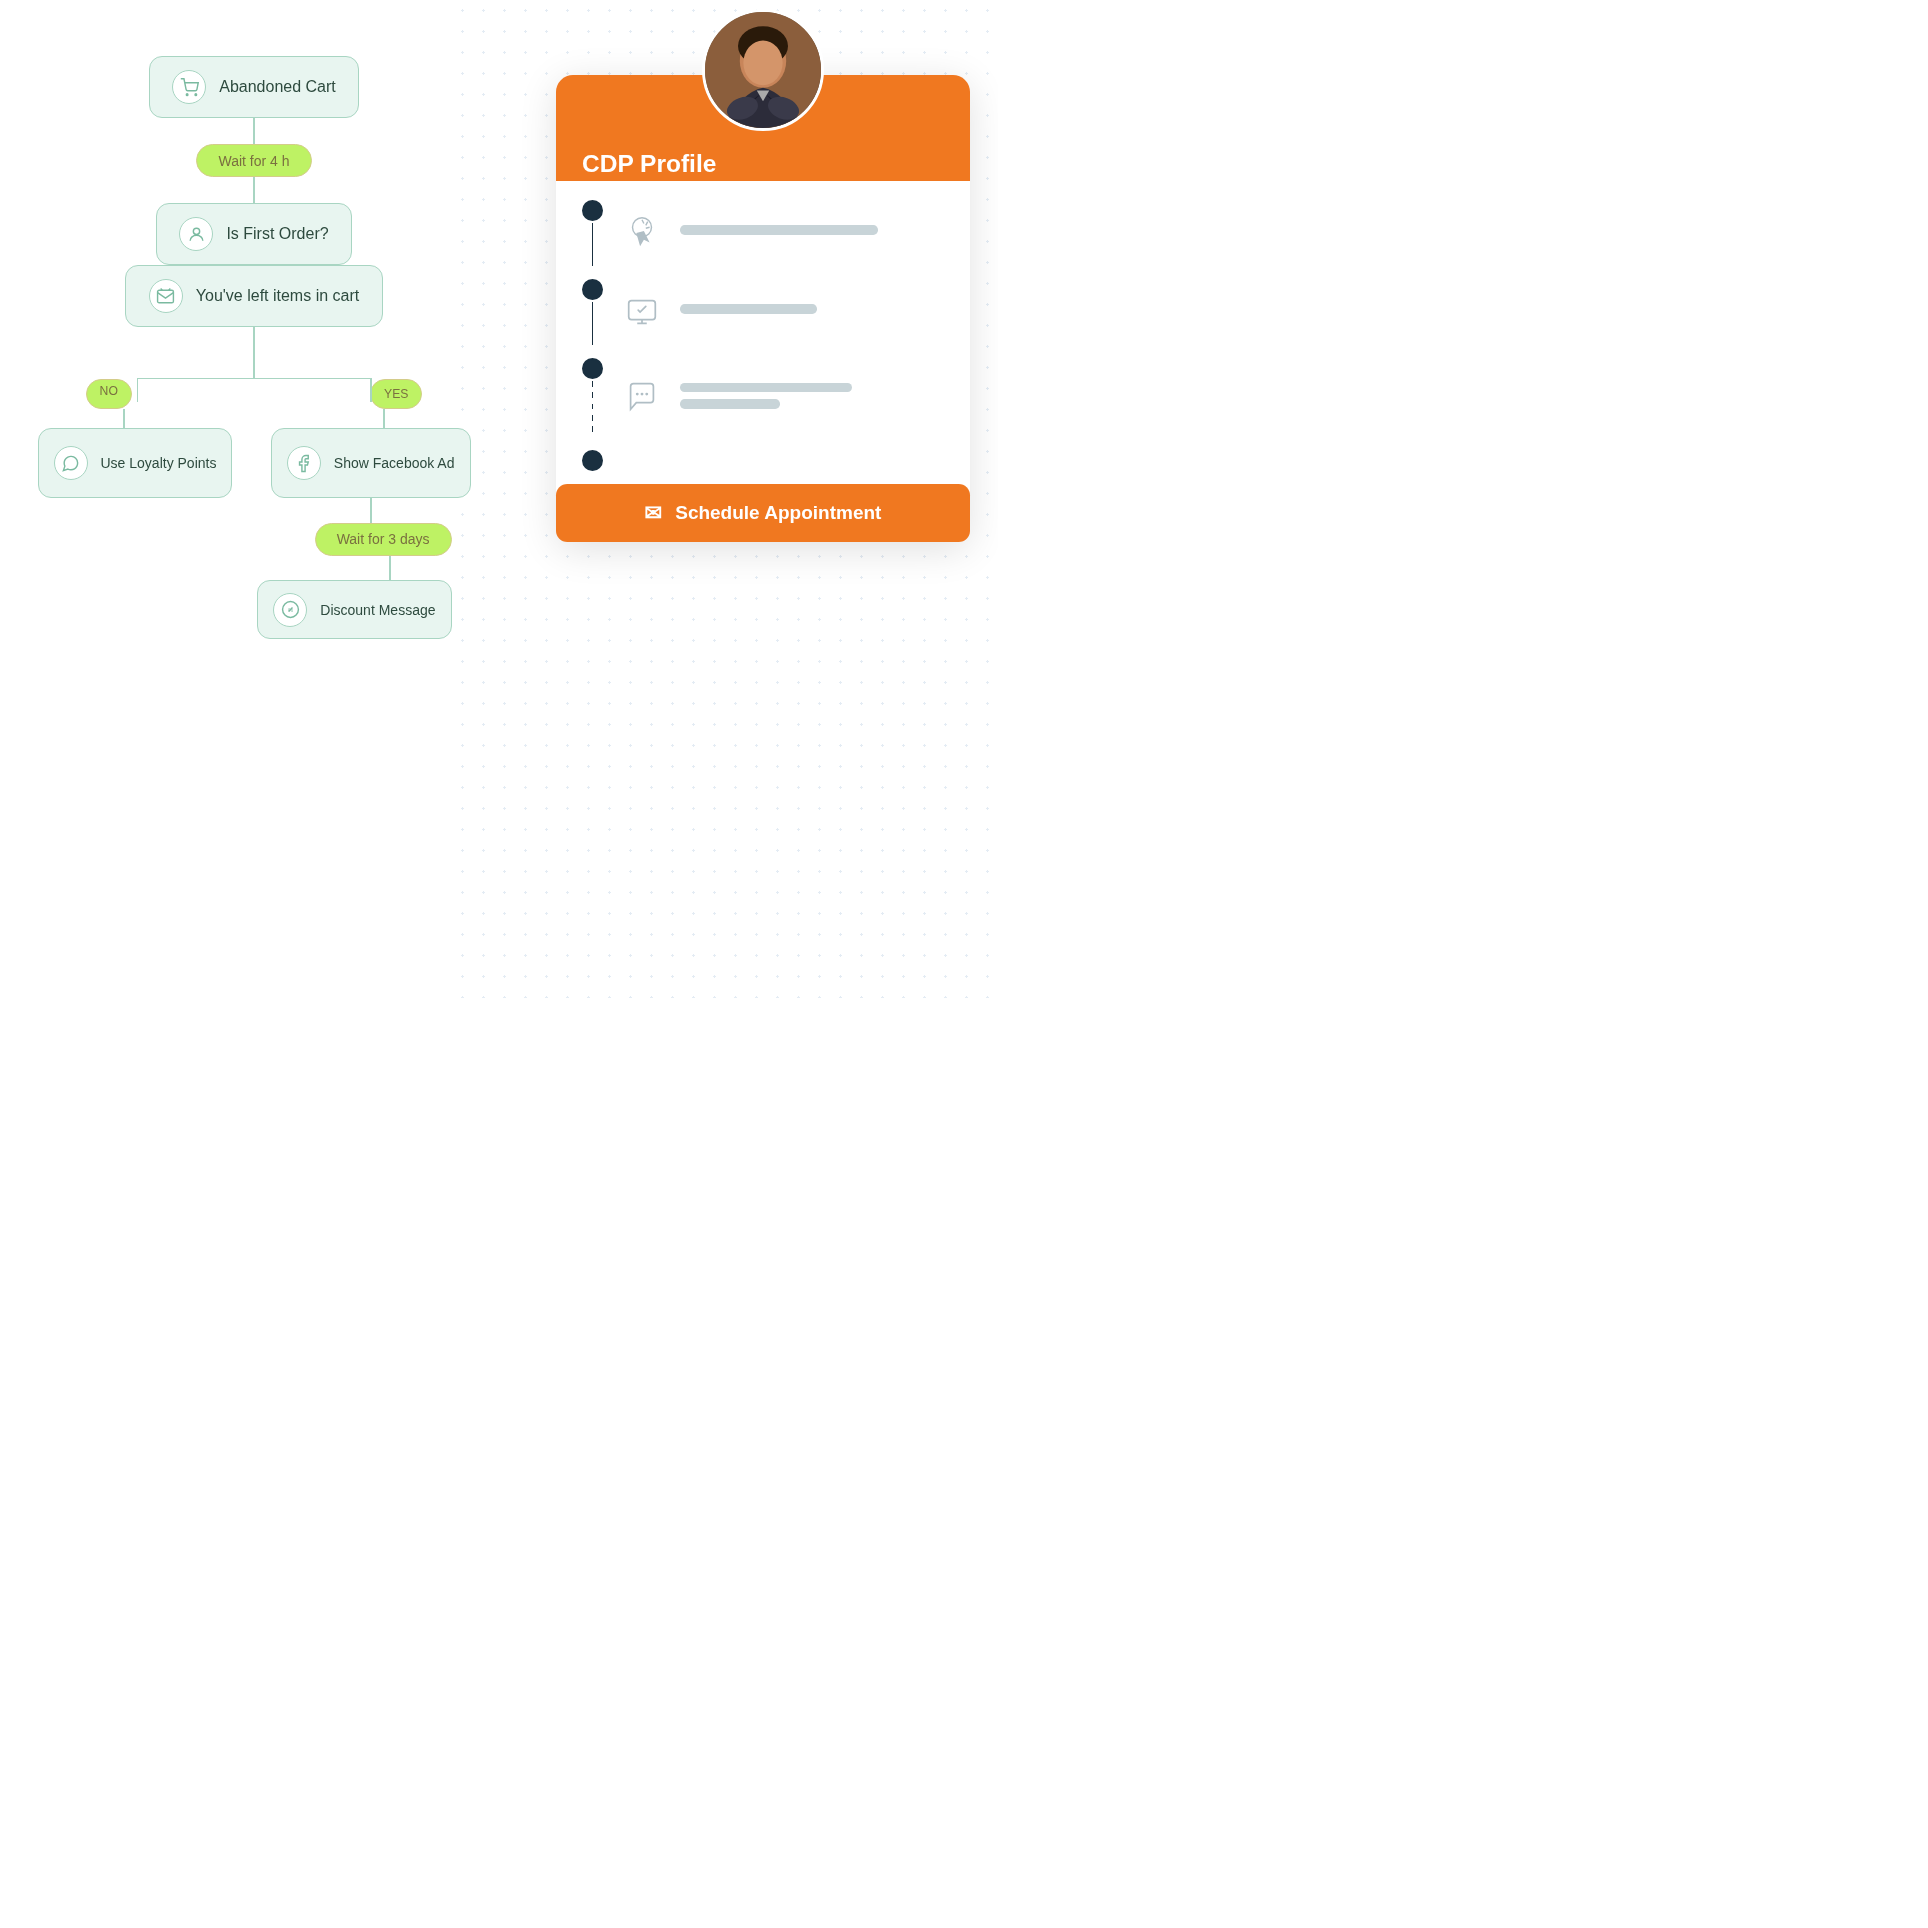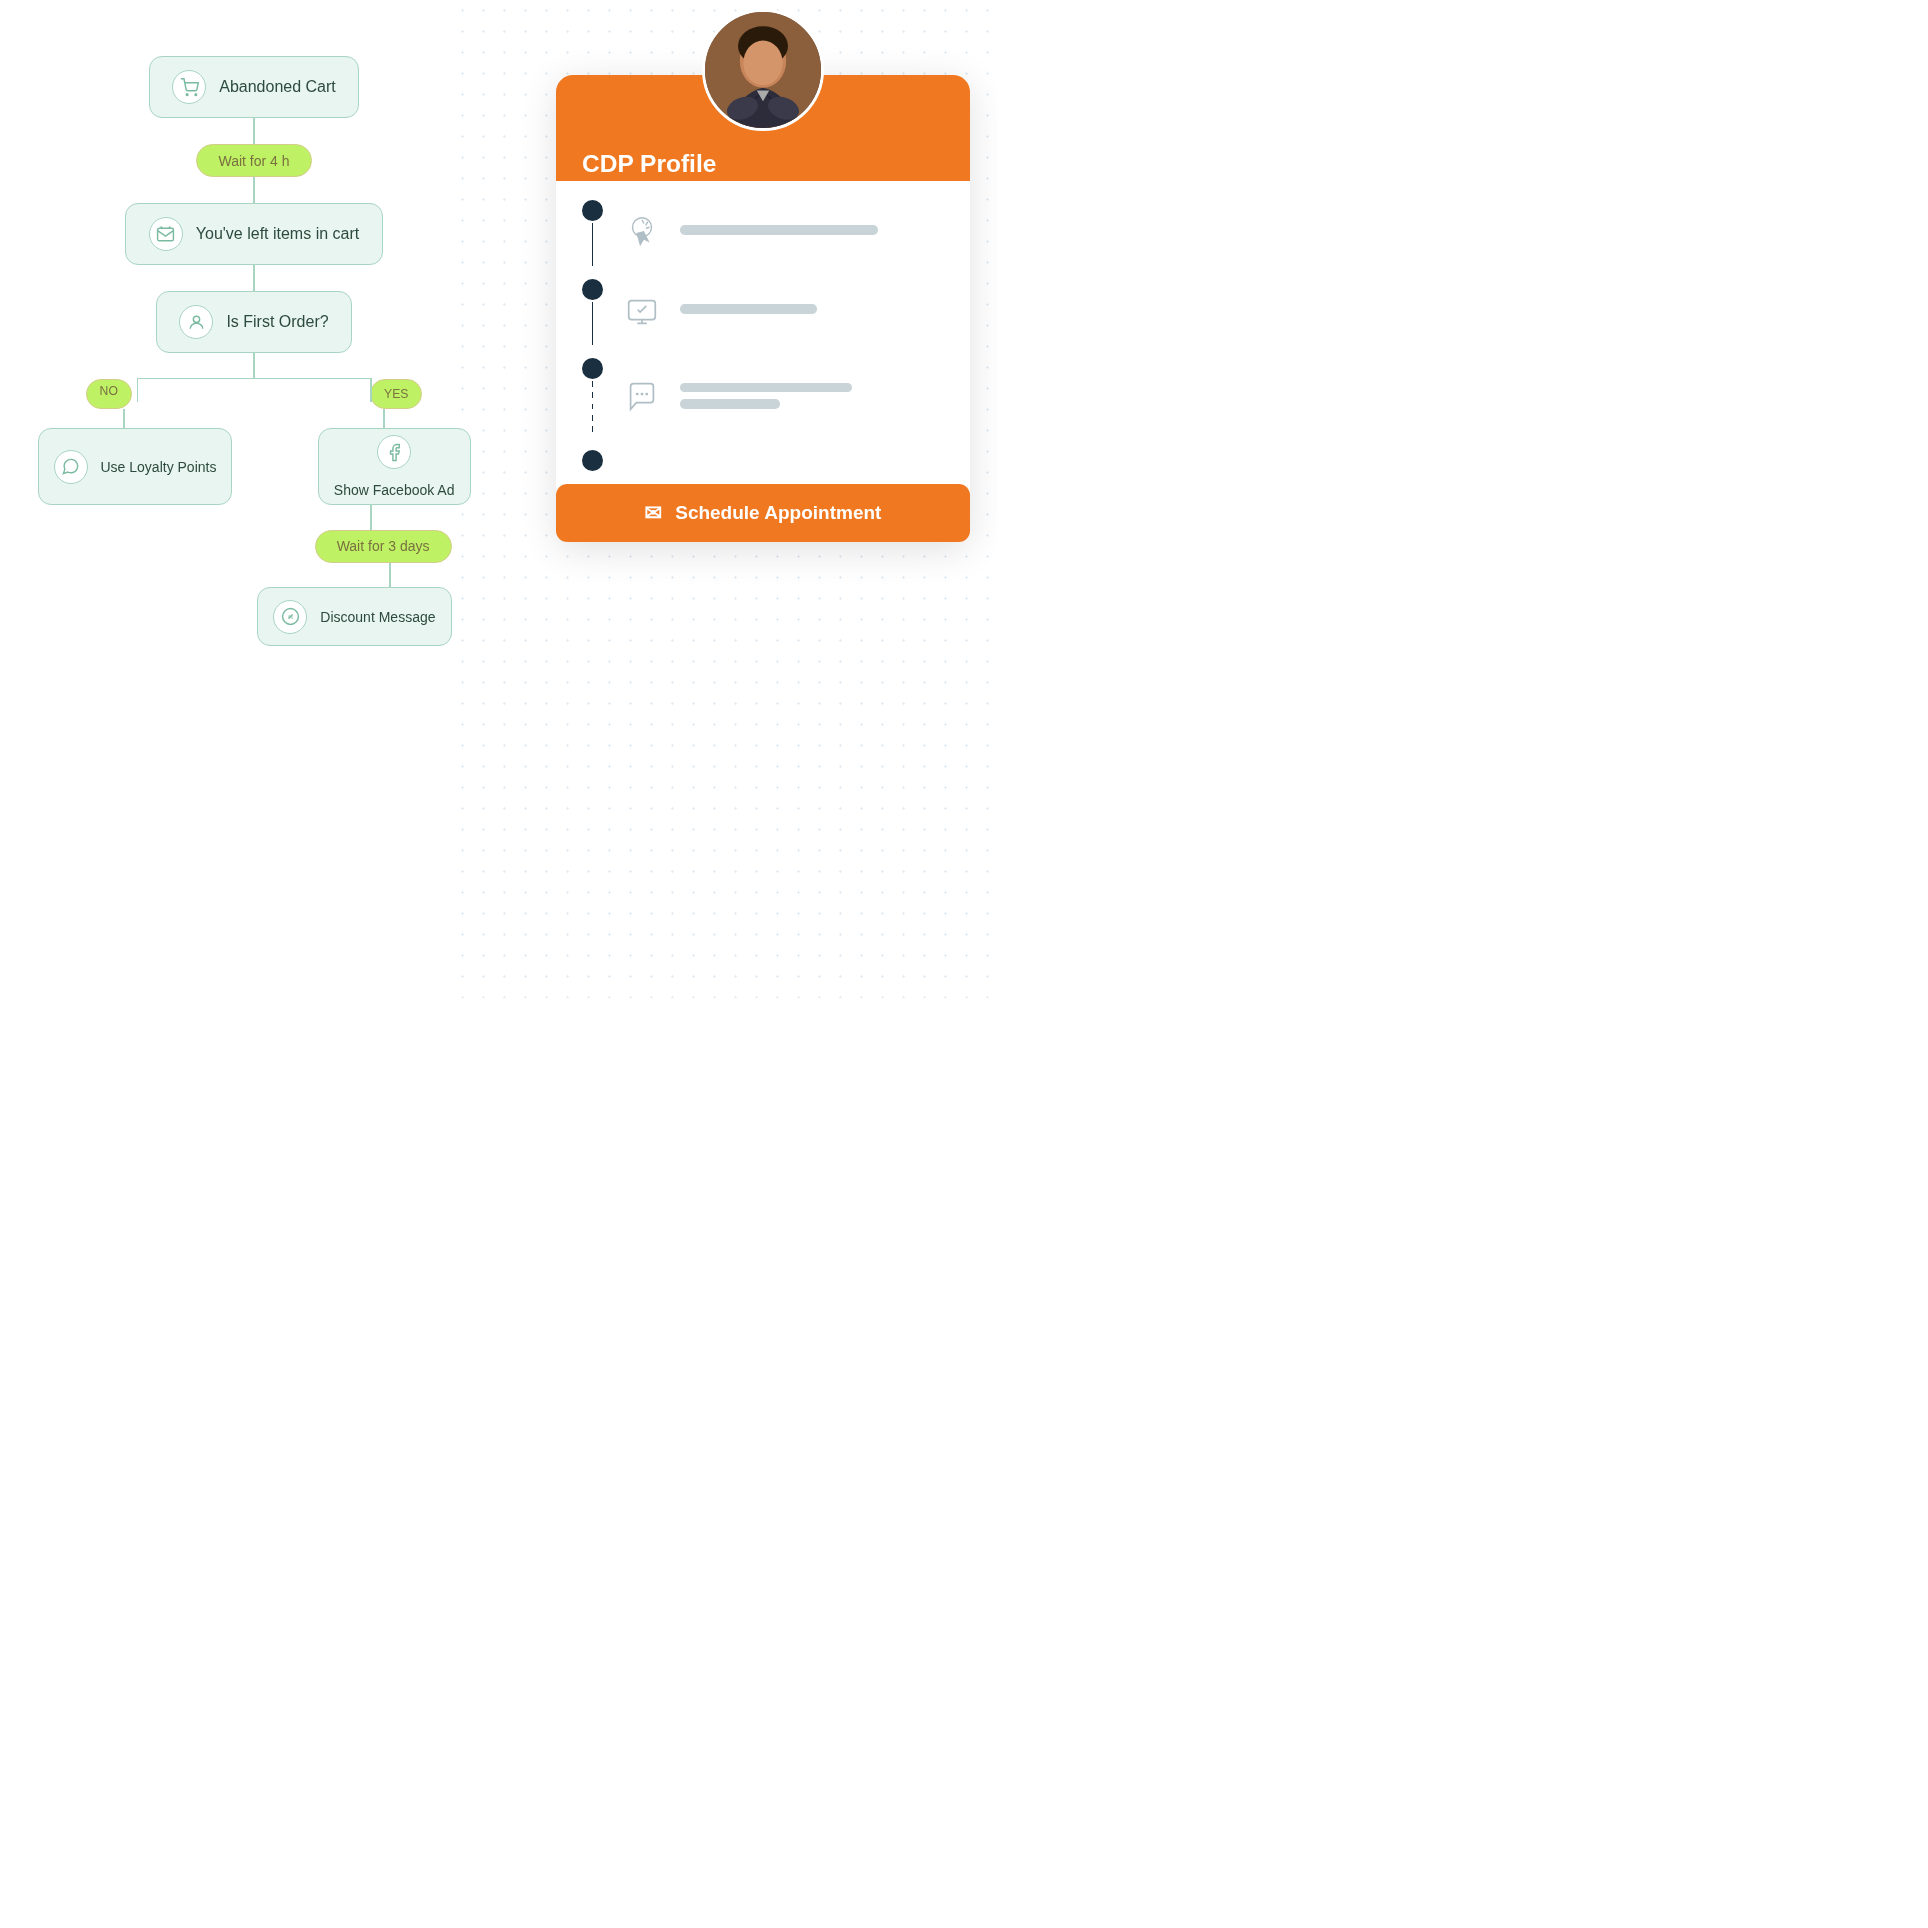--- a/index.html
+++ b/index.html
@@ -229,42 +229,42 @@
       <div class="wait-badge">
         <span>Wait for 4 h</span>
       </div>
       <div class="connector" style="height:26px;"></div>
     </div>
 
     <div class="col">
       <div class="node-box">
         <div class="node-icon">
           <svg viewBox="0 0 24 24" width="19" height="19" fill="none" stroke="#7abaa0" stroke-width="1.8">
+            <circle cx="12" cy="8" r="4"></circle>
+            <path d="M4 20c0-4 3.6-7 8-7s8 3 8 7"></path>
+          </svg>
+        </div>
+        <span>Is First Order?</span>
+      </div>
+    </div>
+
+    <div class="col">
+      <div class="node-box">
+        <div class="node-icon">
+          <svg viewBox="0 0 24 24" width="19" height="19" fill="none" stroke="#7abaa0" stroke-width="1.8">
             <rect x="2" y="4" width="20" height="16" rx="2"></rect>
             <path d="M2 7l10 7 10-7"></path>
             <path d="M8 4l-3-3M16 4l3-3" stroke-dasharray="3"></path>
           </svg>
         </div>
         <span>You've left items in cart</span>
       </div>
       <div class="connector" style="height:26px;"></div>
     </div>
 
-    <div class="col">
-      <div class="node-box">
-        <div class="node-icon">
-          <svg viewBox="0 0 24 24" width="19" height="19" fill="none" stroke="#7abaa0" stroke-width="1.8">
-            <circle cx="12" cy="8" r="4"></circle>
-            <path d="M4 20c0-4 3.6-7 8-7s8 3 8 7"></path>
-          </svg>
-        </div>
-        <span>Is First Order?</span>
-      </div>
-    </div>
-
     <div style="position:relative; width:358px; margin:0 auto;">
 
       <div style="width:1.9px; height:24.5px; background:#a8d5c2; margin:0 auto;"></div>
 
       <div style="position:relative; height:1.9px; background:#a8d5c2; width:235px; margin:0 auto;">
 
         <div style="position:absolute; left:0; top:0; width:1.9px; height:24.5px; background:#a8d5c2;"></div>
 
         <div style="position:absolute; right:0; top:0; width:1.9px; height:24.5px; background:#a8d5c2;"></div>
       </div>
@@ -288,21 +288,21 @@
 
       <div class="node-box" style="font-size:14px; padding:11.3px 15px;">
         <div class="node-icon">
           <svg viewBox="0 0 24 24" width="19" height="19" fill="none" stroke="#7abaa0" stroke-width="1.8">
             <path d="M21 11.5a8.38 8.38 0 0 1-.9 3.8 8.5 8.5 0 0 1-7.6 4.7 8.38 8.38 0 0 1-3.8-.9L3 21l1.9-5.7a8.38 8.38 0 0 1-.9-3.8 8.5 8.5 0 0 1 4.7-7.6 8.38 8.38 0 0 1 3.8-.9h.5a8.48 8.48 0 0 1 8 8v.5z"></path>
           </svg>
         </div>
         <span>Use Loyalty Points</span>
       </div>
 
-      <div class="node-box" style="font-size:14px; padding:6px 15px;flex-direction:column;">
+      <div class="node-box" style="font-size:14px; padding:17px 15px;">
         <div class="node-icon">
           <svg viewBox="0 0 24 24" width="19" height="19" fill="none" stroke="#7abaa0" stroke-width="1.8">
             <path d="M18 2h-3a5 5 0 0 0-5 5v3H7v4h3v8h4v-8h3l1-4h-4V7a1 1 0 0 1 1-1h3z"></path>
           </svg>
         </div>
         <span>Show Facebook Ad</span>
       </div>
     </div>
 
     <div style="display:flex; width:348px; margin:0 auto; justify-content:flex-end; padding-right:56px;">

